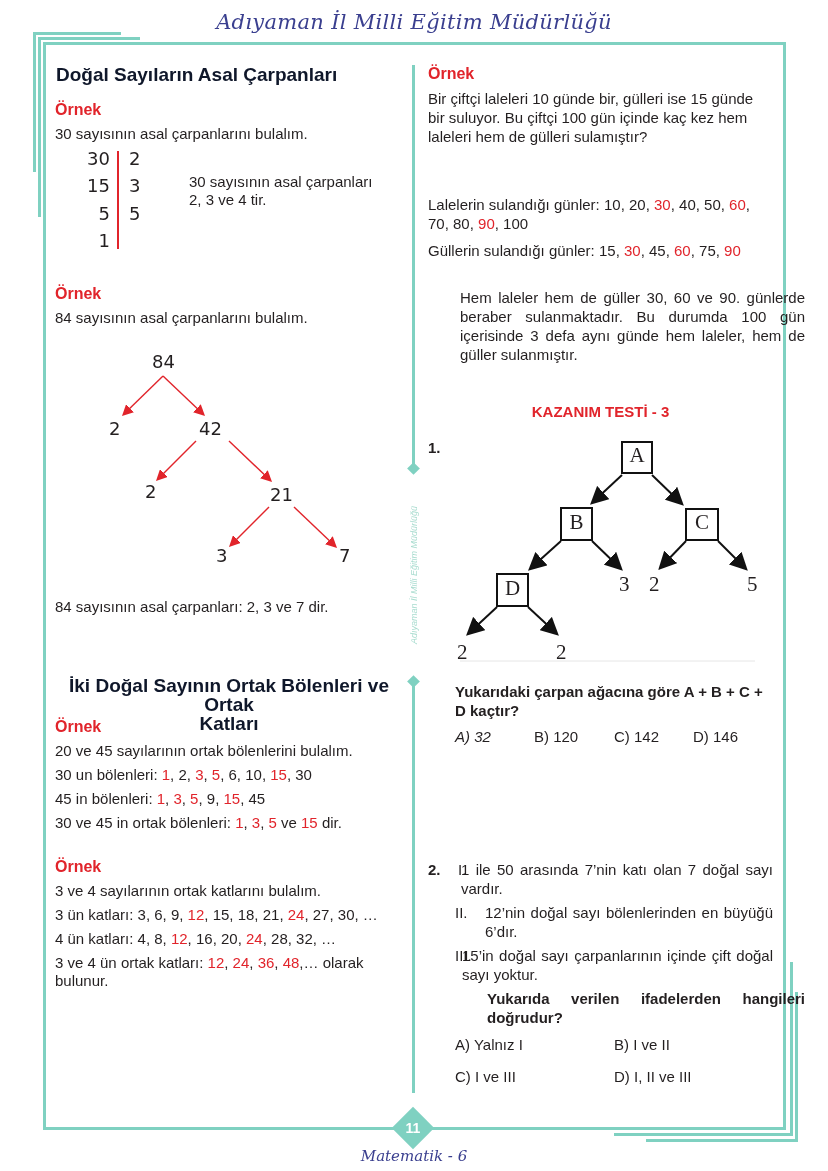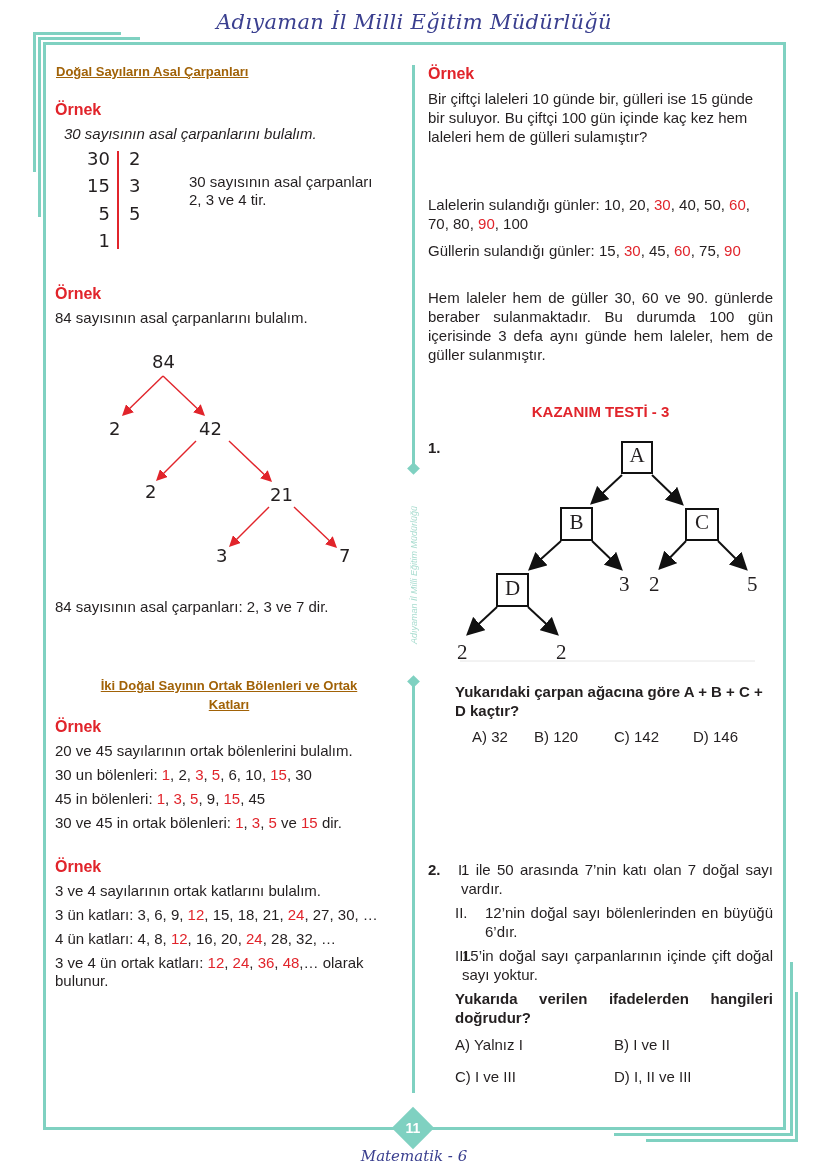--- a/index.html
+++ b/index.html
@@ -4,27 +4,27 @@
 <style>
   html, body { margin:0; padding:0; background:#ffffff; }
   body { width:828px; height:1171px; position:relative; overflow:hidden;
          font-family:"Liberation Sans", sans-serif; color:#231f20; }
   .abs { position:absolute; }
   .teal { background:#7fd1c1; }
   .header-title { position:absolute; left:0; width:828px; top:10px; text-align:center;
      font-family:"DejaVu Serif", serif; font-style:italic; font-size:21px; color:#3a3f8f; letter-spacing:0.3px; }
   .footer-title { position:absolute; left:0; width:828px; top:1147px; text-align:center;
      font-family:"DejaVu Serif", serif; font-style:italic; font-size:15px; color:#3a3f8f; }
-  .sec-title { color:#a16207; font-weight:bold; font-size:13px;text-decoration:underline; }
+  .sec-title { color:#0f172a; font-weight:bold; font-size:19px; }
   .ornek { color:#e1242b; font-weight:bold; font-size:16px; }
   .txt { font-size:15px; line-height:19px; }
   .red { color:#e1242b; }
   .bold { font-weight:bold; }
   .calibri { font-family:"DejaVu Sans", sans-serif; font-size:18px; }
-  .just { text-align:justify; }
+  .just { text-align:justify;margin-left:32px; }
   .opt { position:absolute; font-size:15px; }
   .watermark { position:absolute; left:414px; top:575px; transform:translate(-50%,-50%) rotate(-90deg);
      font-size:9px; color:#a8dccf; font-style:italic; white-space:nowrap; }
   .diamond { position:absolute; width:9px; height:9px; background:#7fd1c1; transform:rotate(45deg); }
   .page-num { position:absolute; left:398px; top:1113px; width:30px; height:30px; background:#7fd1c1;
      transform:rotate(45deg); }
   .page-num-text { position:absolute; left:398px; top:1113px; width:30px; height:30px; line-height:30px;
      text-align:center; color:#fff; font-weight:bold; font-size:14px; }
 </style>
 </head>
@@ -55,21 +55,21 @@
 </div>
 
 <div class="header-title">Adıyaman İl Milli Eğitim Müdürlüğü</div>
 <div class="page-num"></div>
 <div class="page-num-text">11</div>
 <div class="footer-title">Matematik - 6</div>
 
 <div class="abs sec-title" style="left:56px;top:64px;">Doğal Sayıların Asal Çarpanları</div>
 
 <div class="abs ornek" style="left:55px;top:101px;">Örnek</div>
-<div class="abs txt" style="left:64px;top:124px;font-style:italic;">30 sayısının asal çarpanlarını bulalım.</div>
+<div class="abs txt" style="left:55px;top:124px;">30 sayısının asal çarpanlarını bulalım.</div>
 
 <div>
   <div class="abs calibri" style="left:84px;top:148px;width:26px;text-align:right;">30</div>
   <div class="abs calibri" style="left:84px;top:175px;width:26px;text-align:right;">15</div>
   <div class="abs calibri" style="left:84px;top:203px;width:26px;text-align:right;">5</div>
   <div class="abs calibri" style="left:84px;top:230px;width:26px;text-align:right;">1</div>
   <div class="abs" style="left:117px;top:151px;width:2px;height:98px;background:#e1242b;"></div>
   <div class="abs calibri" style="left:129px;top:148px;">2</div>
   <div class="abs calibri" style="left:129px;top:175px;">3</div>
   <div class="abs calibri" style="left:129px;top:203px;">5</div>
@@ -172,21 +172,21 @@
 <div class="abs" style="left:561px;top:510px;width:31px;text-align:center;font-family:'Liberation Serif',serif;font-size:21px;">B</div>
 <div class="abs" style="left:686px;top:510px;width:32px;text-align:center;font-family:'Liberation Serif',serif;font-size:21px;">C</div>
 <div class="abs" style="left:497px;top:576px;width:31px;text-align:center;font-family:'Liberation Serif',serif;font-size:21px;">D</div>
 <div class="abs" style="left:619px;top:572px;font-family:'Liberation Serif',serif;font-size:21px;">3</div>
 <div class="abs" style="left:649px;top:572px;font-family:'Liberation Serif',serif;font-size:21px;">2</div>
 <div class="abs" style="left:747px;top:572px;font-family:'Liberation Serif',serif;font-size:21px;">5</div>
 <div class="abs" style="left:457px;top:640px;font-family:'Liberation Serif',serif;font-size:21px;">2</div>
 <div class="abs" style="left:556px;top:640px;font-family:'Liberation Serif',serif;font-size:21px;">2</div>
 
 <div class="abs txt bold" style="left:455px;top:682px;width:320px;">Yukarıdaki çarpan ağacına göre A + B + C + D kaçtır?</div>
-<div class="opt" style="left:472px;top:728px;">A) 32</div>
+<div class="opt" style="left:455px;top:728px;font-style:italic;">A) 32</div>
 <div class="opt" style="left:534px;top:728px;">B) 120</div>
 <div class="opt" style="left:614px;top:728px;">C) 142</div>
 <div class="opt" style="left:693px;top:728px;">D) 146</div>
 
 <div class="abs txt bold" style="left:428px;top:860px;">2.</div>
 <div class="abs txt" style="left:455px;top:860px;width:318px;">
   <span class="abs" style="left:3px;top:0;">I.</span>
   <div class="just" style="margin-left:6px;">1 ile 50 arasında 7’nin katı olan 7 doğal sayı vardır.</div>
 </div>
 <div class="abs txt" style="left:455px;top:903px;width:318px;">

